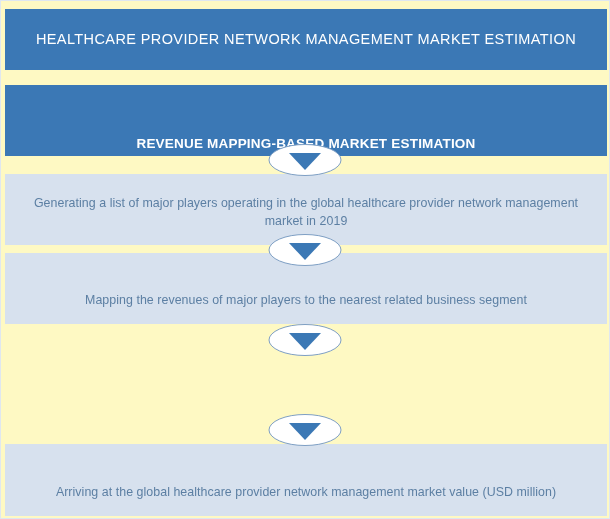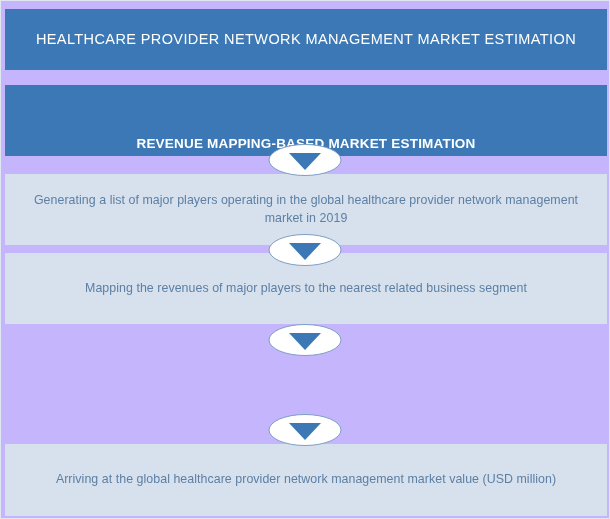--- a/index.html
+++ b/index.html
@@ -8,21 +8,21 @@
     padding: 0;
     background: #ffffff;
   }
   body {
     font-family: "Liberation Sans", sans-serif;
   }
   #page {
     position: relative;
     width: 610px;
     height: 519px;
-    background: #c4b5fd;
+    background: #fef9c3;
     box-sizing: border-box;
     border: 1px solid #dfe7f0;
     overflow: hidden;
   }
 
   
   .banner {
     position: absolute;
     left: 4px;
     width: 602px;
@@ -60,23 +60,23 @@
 
   
   .step-box {
     position: absolute;
     left: 4px;
     width: 602px;
     height: 71px;
     background: #d7e1ee;
     box-sizing: border-box;
     display: flex;
-    align-items: center;
+    align-items: flex-end;
     justify-content: center;
-    padding: 0 22px;
+    padding: 14px 22px;
   }
   .step-text {
     color: #5c7fa3;
     font-size: 12.4px;
     line-height: 1.45;
     text-align: center;
     letter-spacing: 0.05px;
   }
   #step-1 { top: 173px; }
   #step-2 { top: 252px; }

